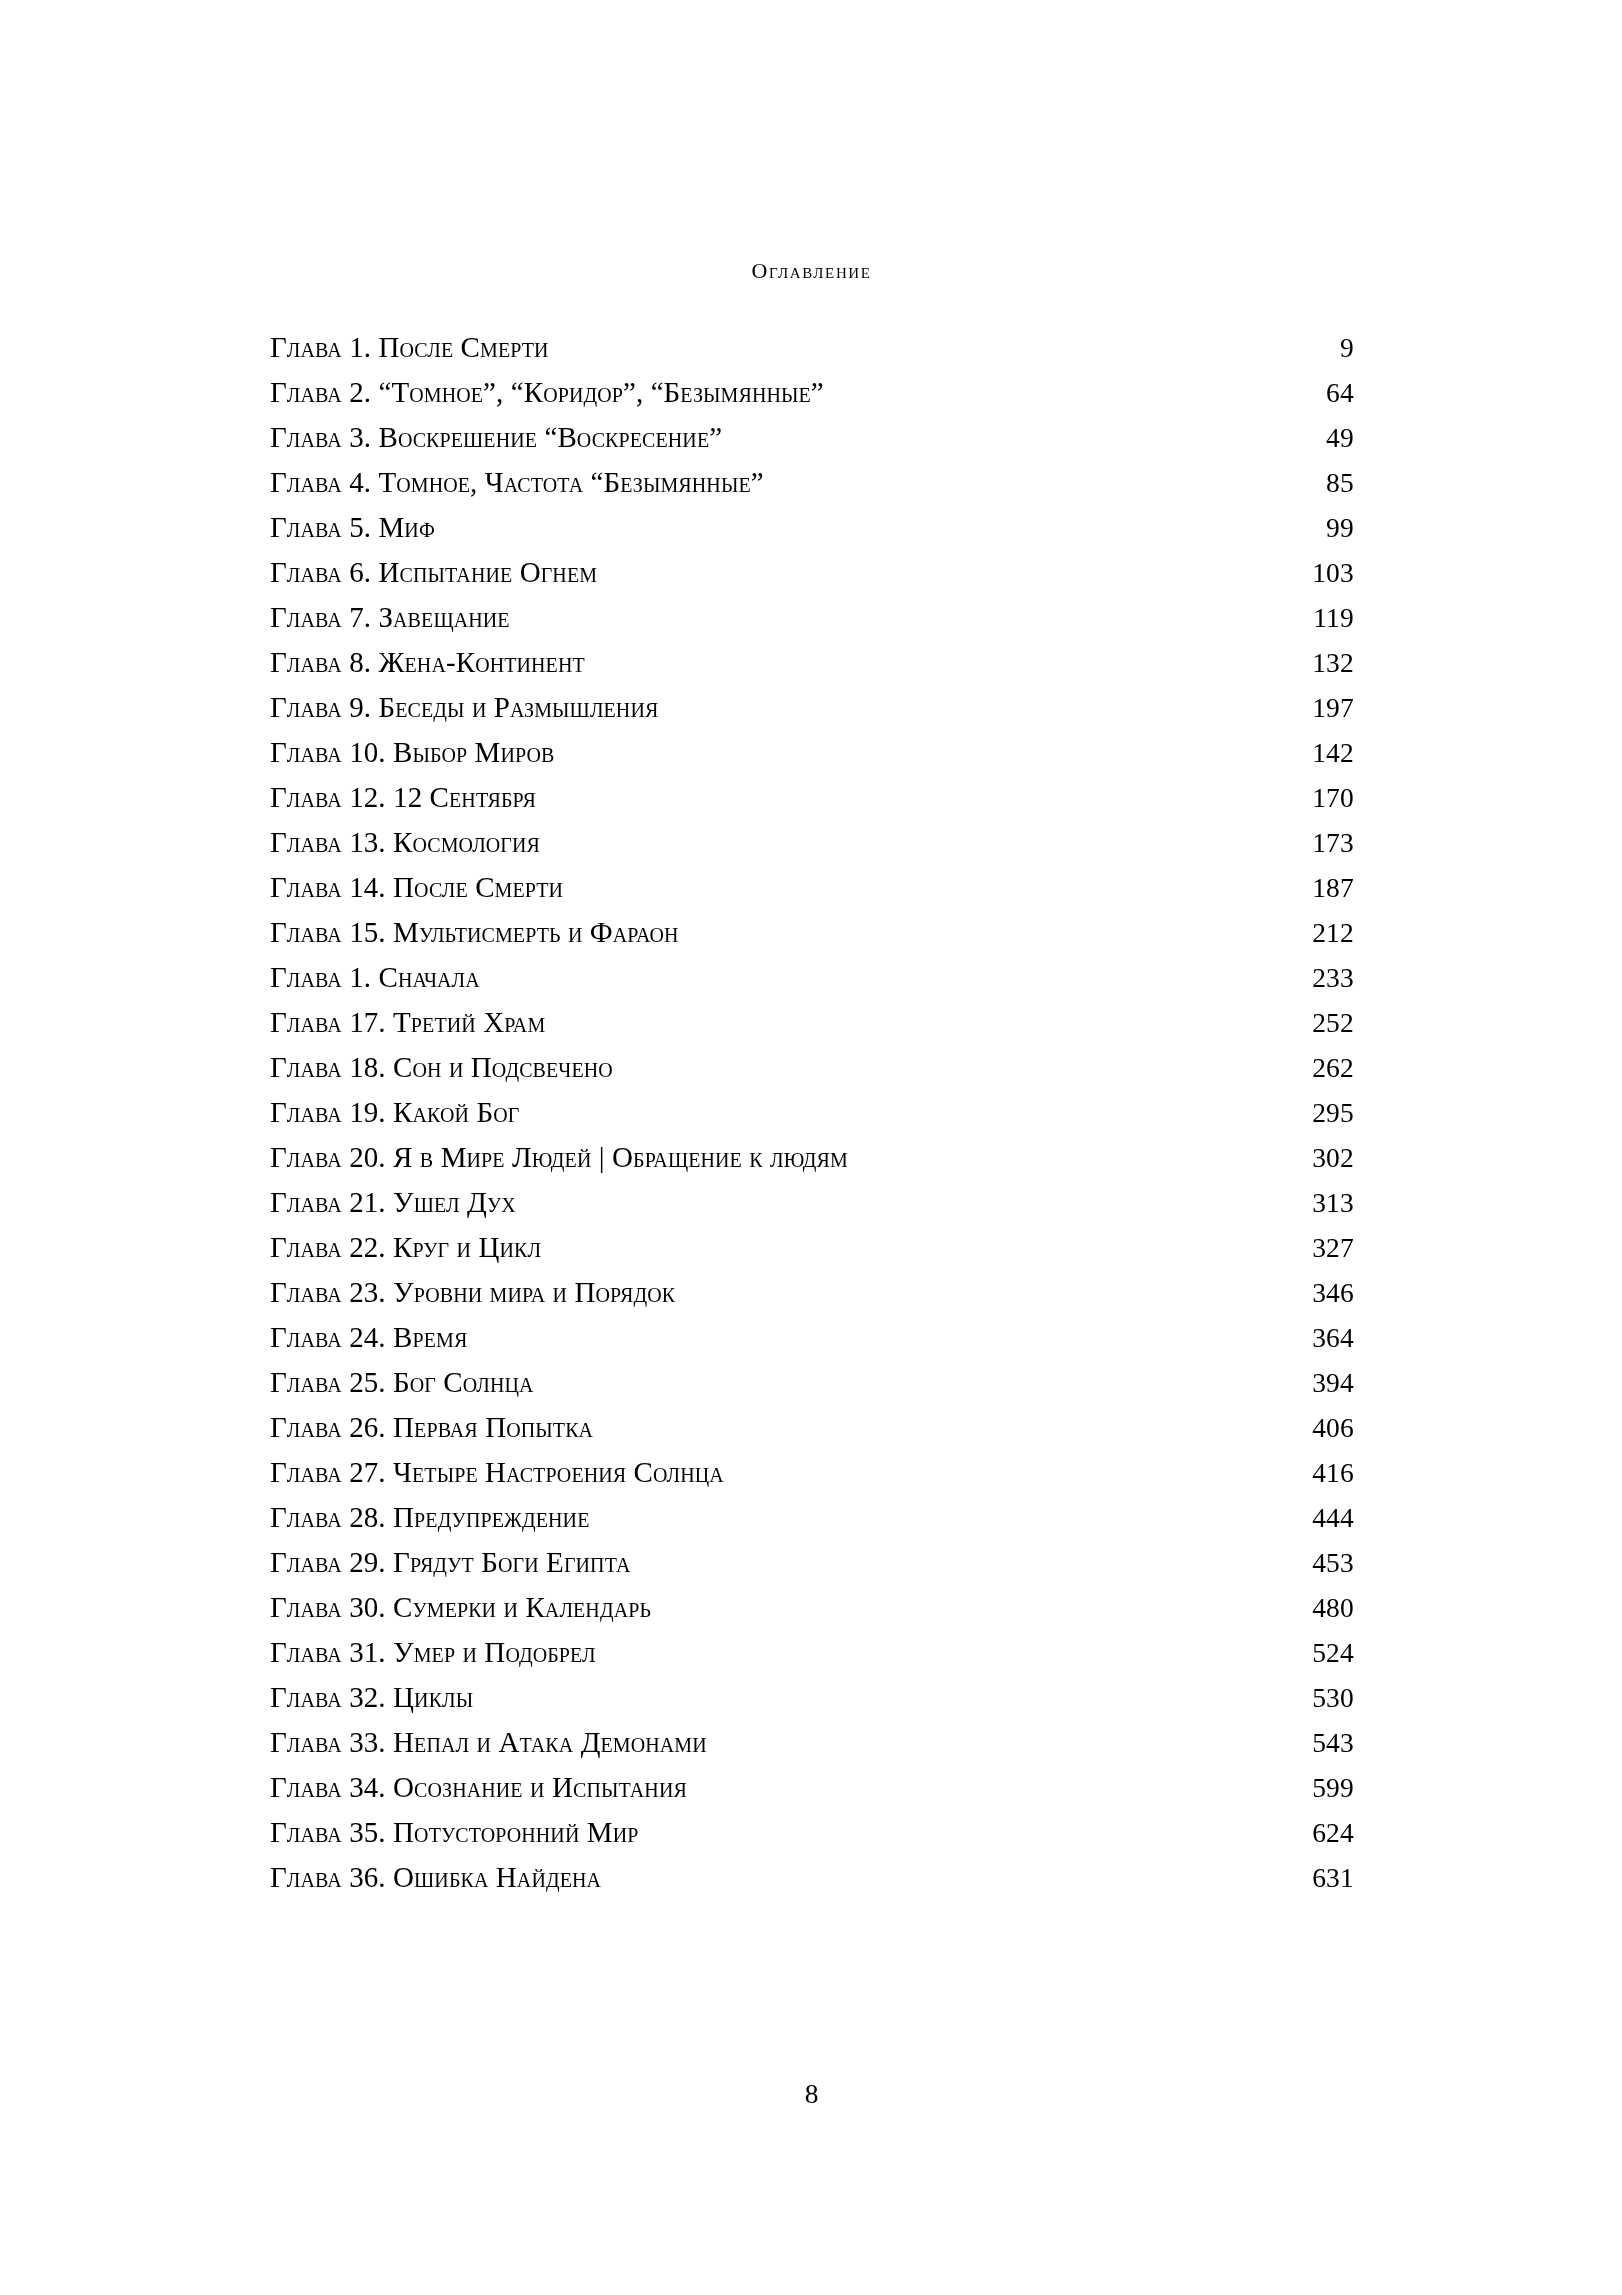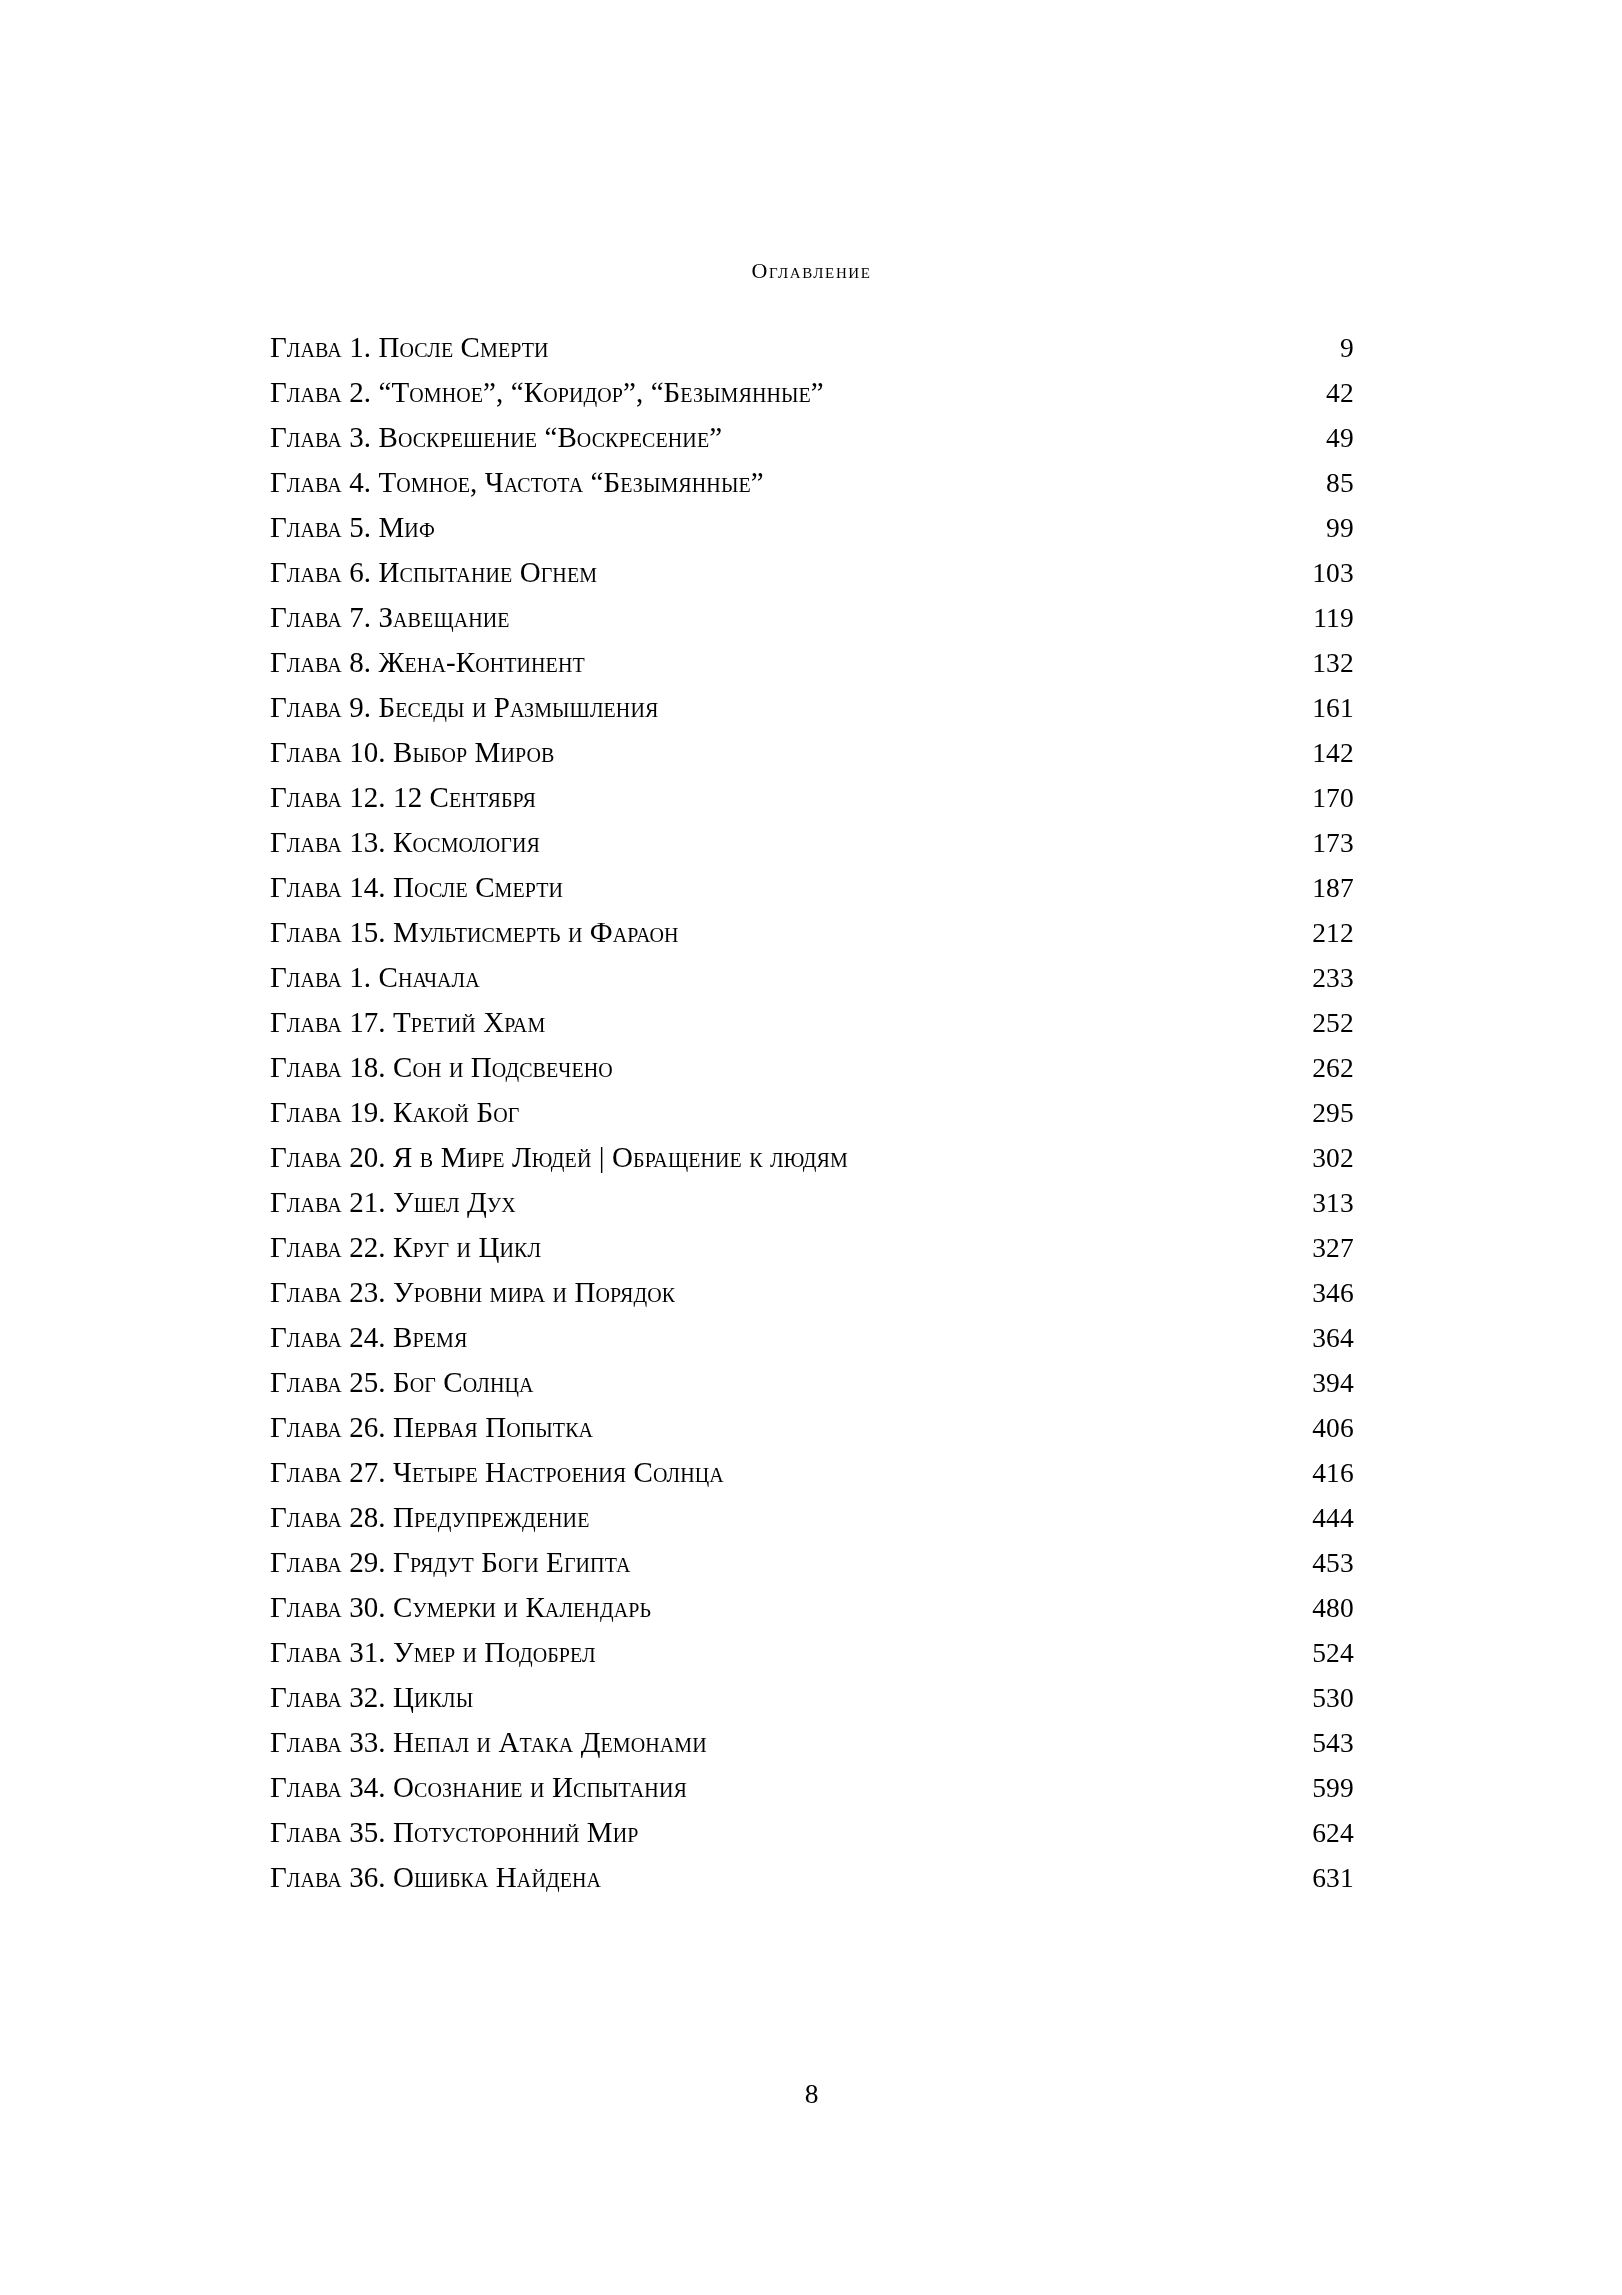--- a/index.html
+++ b/index.html
@@ -98,21 +98,21 @@
 
   <div class="toc-list" id="toc-list">
       <div class="toc-row">
         <span class="toc-title">Глава 1. После Смерти</span>
         <span class="toc-leader"></span>
         <span class="toc-page">9</span>
       </div>
       <div class="toc-row">
         <span class="toc-title">Глава 2. “Томное”, “Коридор”, “Безымянные”</span>
         <span class="toc-leader"></span>
-        <span class="toc-page">42</span>
+        <span class="toc-page">64</span>
       </div>
       <div class="toc-row">
         <span class="toc-title">Глава 3. Воскрешение “Воскресение”</span>
         <span class="toc-leader"></span>
         <span class="toc-page">49</span>
       </div>
       <div class="toc-row">
         <span class="toc-title">Глава 4. Томное, Частота “Безымянные”</span>
         <span class="toc-leader"></span>
         <span class="toc-page">85</span>
@@ -133,21 +133,21 @@
         <span class="toc-page">119</span>
       </div>
       <div class="toc-row">
         <span class="toc-title">Глава 8. Жена-Континент</span>
         <span class="toc-leader"></span>
         <span class="toc-page">132</span>
       </div>
       <div class="toc-row">
         <span class="toc-title">Глава 9. Беседы и Размышления</span>
         <span class="toc-leader"></span>
-        <span class="toc-page">161</span>
+        <span class="toc-page">197</span>
       </div>
       <div class="toc-row">
         <span class="toc-title">Глава 10. Выбор Миров</span>
         <span class="toc-leader"></span>
         <span class="toc-page">142</span>
       </div>
       <div class="toc-row">
         <span class="toc-title">Глава 12. 12 Сентября</span>
         <span class="toc-leader"></span>
         <span class="toc-page">170</span>

